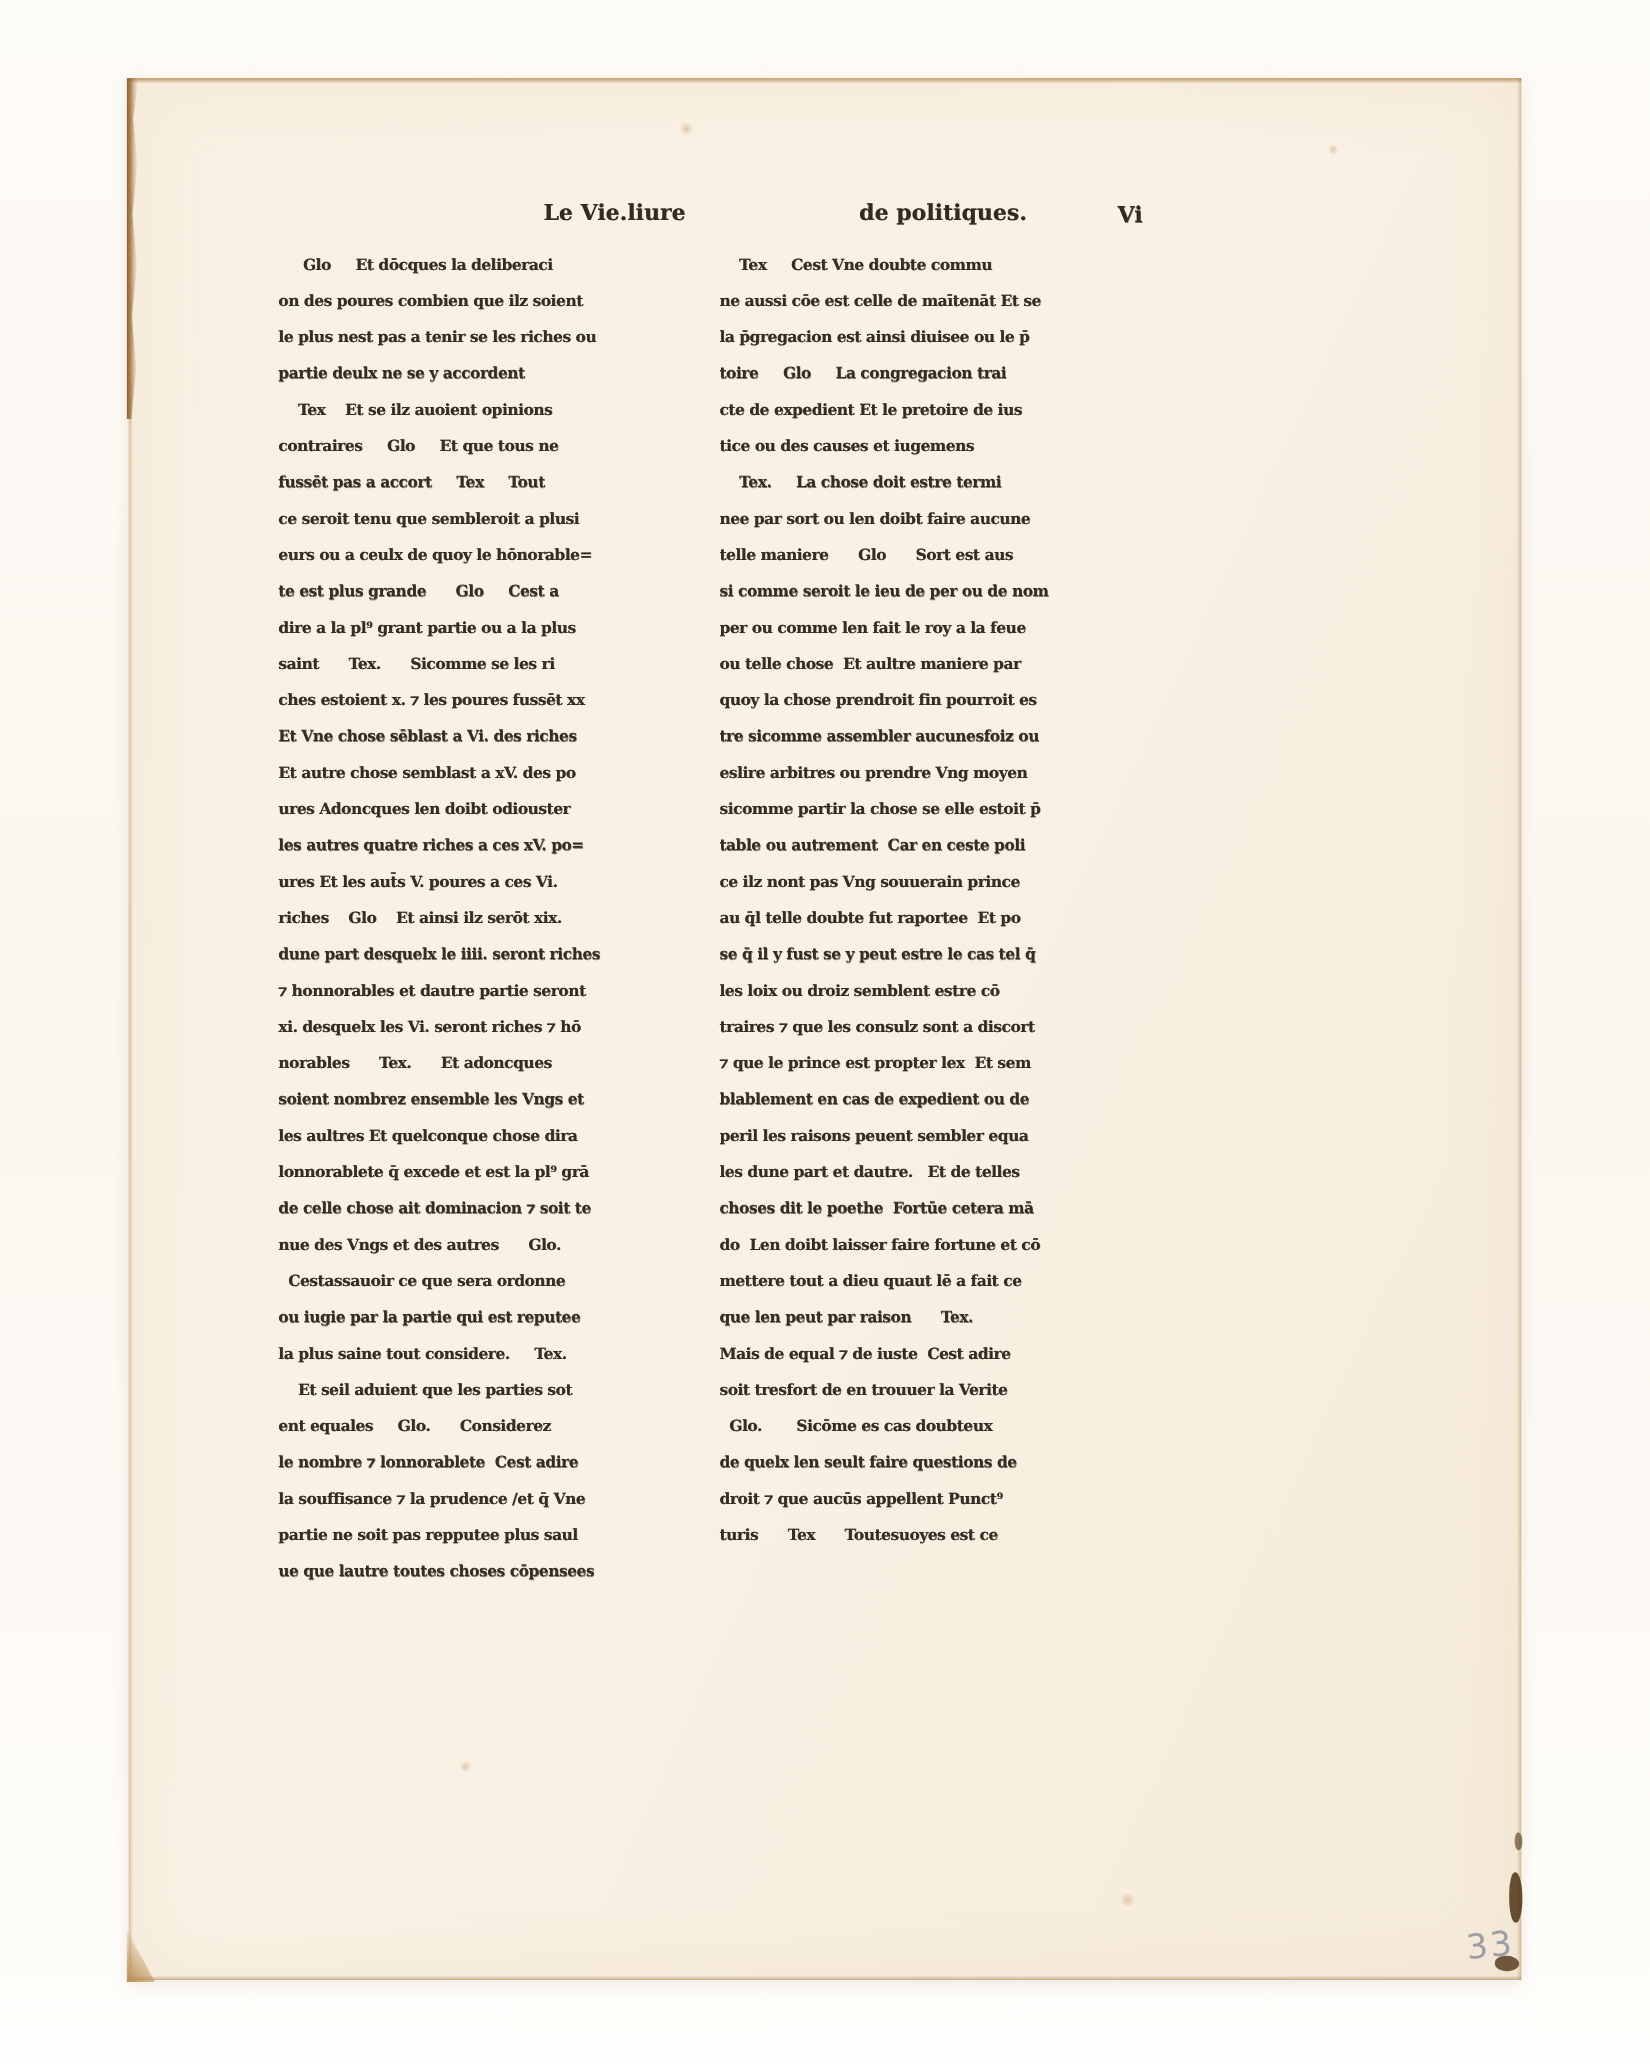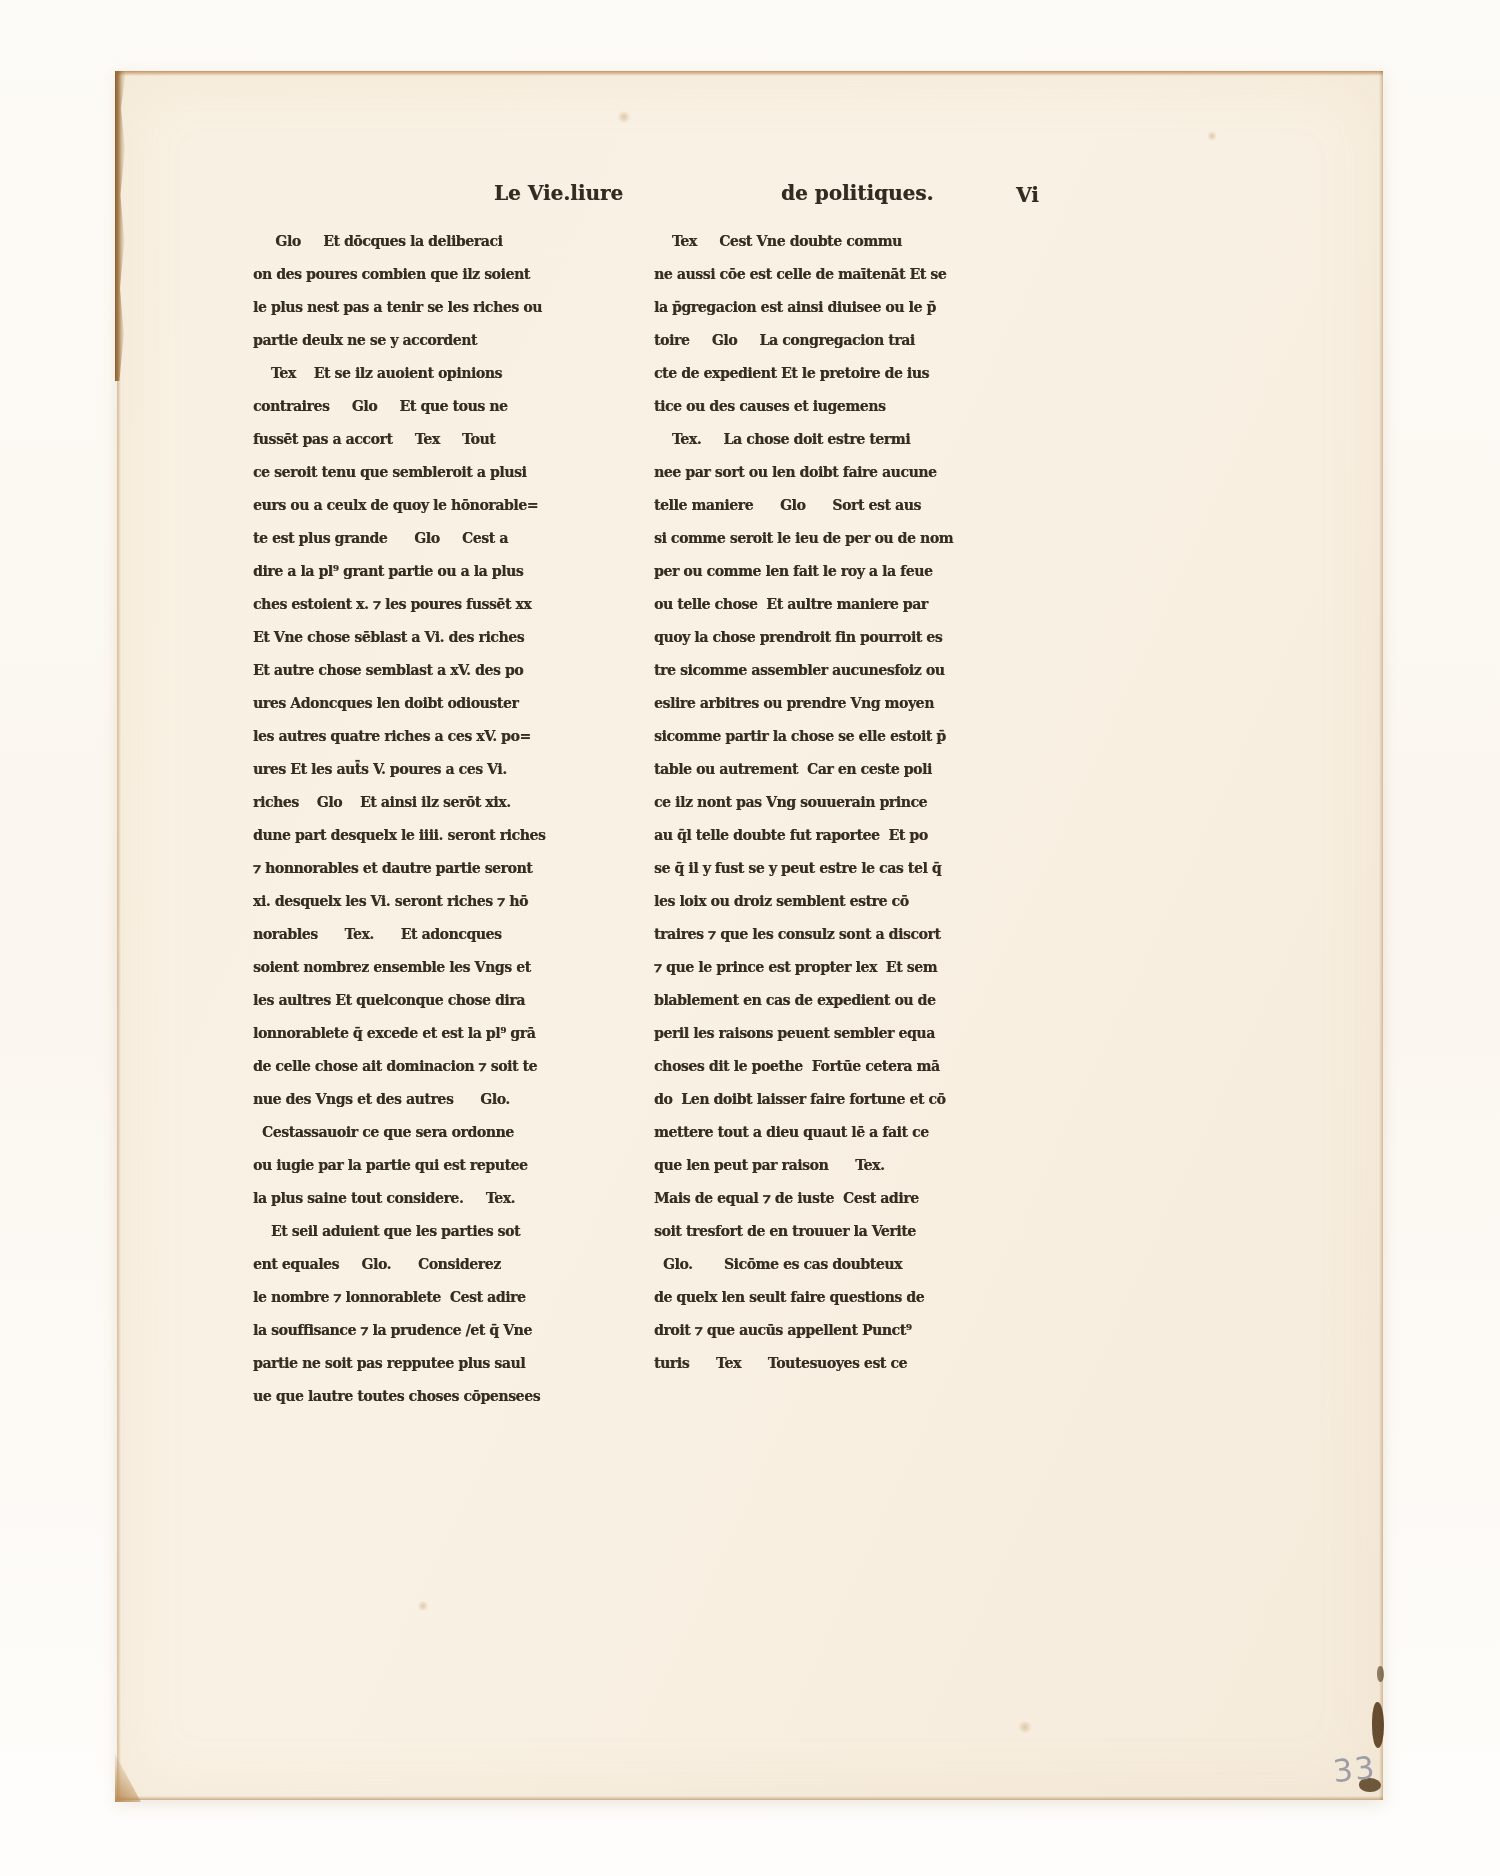--- a/index.html
+++ b/index.html
@@ -82,20 +82,21 @@
         <div class="tline">on des poures combien que ilz soient</div>
         <div class="tline">le plus nest pas a tenir se les riches ou</div>
         <div class="tline">partie deulx ne se y accordent</div>
         <div class="tline">    Tex    Et se ilz auoient opinions</div>
         <div class="tline">contraires     Glo     Et que tous ne</div>
         <div class="tline">fussēt pas a accort     Tex     Tout</div>
         <div class="tline">ce seroit tenu que sembleroit a plusi</div>
         <div class="tline">eurs ou a ceulx de quoy le hōnorable=</div>
         <div class="tline">te est plus grande      Glo     Cest a</div>
         <div class="tline">dire a la pl⁹ grant partie ou a la plus</div>
+        <div class="tline">saint      Tex.      Sicomme se les ri</div>
         <div class="tline">ches estoient x. ⁊ les poures fussēt xx</div>
         <div class="tline">Et Vne chose sēblast a Vi. des riches</div>
         <div class="tline">Et autre chose semblast a xV. des po</div>
         <div class="tline">ures Adoncques len doibt odiouster</div>
         <div class="tline">les autres quatre riches a ces xV. po=</div>
         <div class="tline">ures Et les aut̄s V. poures a ces Vi.</div>
         <div class="tline">riches    Glo    Et ainsi ilz serōt xix.</div>
         <div class="tline">dune part desquelx le iiii. seront riches</div>
         <div class="tline">⁊ honnorables et dautre partie seront</div>
         <div class="tline">xi. desquelx les Vi. seront riches ⁊ hō</div>
@@ -135,20 +136,21 @@
         <div class="tline">sicomme partir la chose se elle estoit p̄</div>
         <div class="tline">table ou autrement  Car en ceste poli</div>
         <div class="tline">ce ilz nont pas Vng souuerain prince</div>
         <div class="tline">au q̄l telle doubte fut raportee  Et po</div>
         <div class="tline">se q̄ il y fust se y peut estre le cas tel q̄</div>
         <div class="tline">les loix ou droiz semblent estre cō</div>
         <div class="tline">traires ⁊ que les consulz sont a discort</div>
         <div class="tline">⁊ que le prince est propter lex  Et sem</div>
         <div class="tline">blablement en cas de expedient ou de</div>
         <div class="tline">peril les raisons peuent sembler equa</div>
+        <div class="tline">les dune part et dautre.   Et de telles</div>
         <div class="tline">choses dit le poethe  Fortūe cetera mā</div>
         <div class="tline">do  Len doibt laisser faire fortune et cō</div>
         <div class="tline">mettere tout a dieu quaut lē a fait ce</div>
         <div class="tline">que len peut par raison      Tex.</div>
         <div class="tline">Mais de equal ⁊ de iuste  Cest adire</div>
         <div class="tline">soit tresfort de en trouuer la Verite</div>
         <div class="tline">  Glo.       Sicōme es cas doubteux</div>
         <div class="tline">de quelx len seult faire questions de</div>
         <div class="tline">droit ⁊ que aucūs appellent Punct⁹</div>
         <div class="tline">turis      Tex      Toutesuoyes est ce</div>

